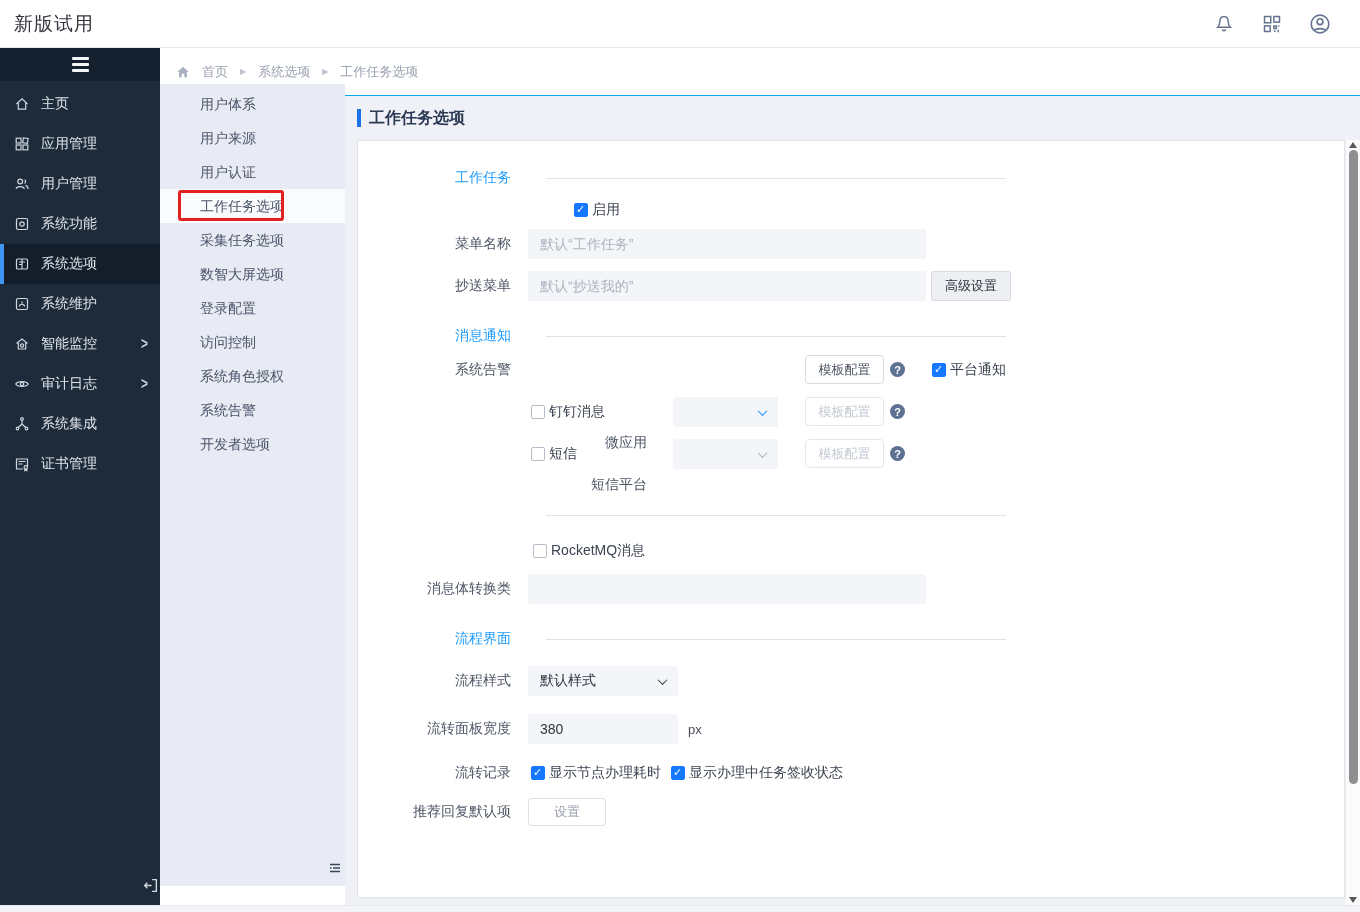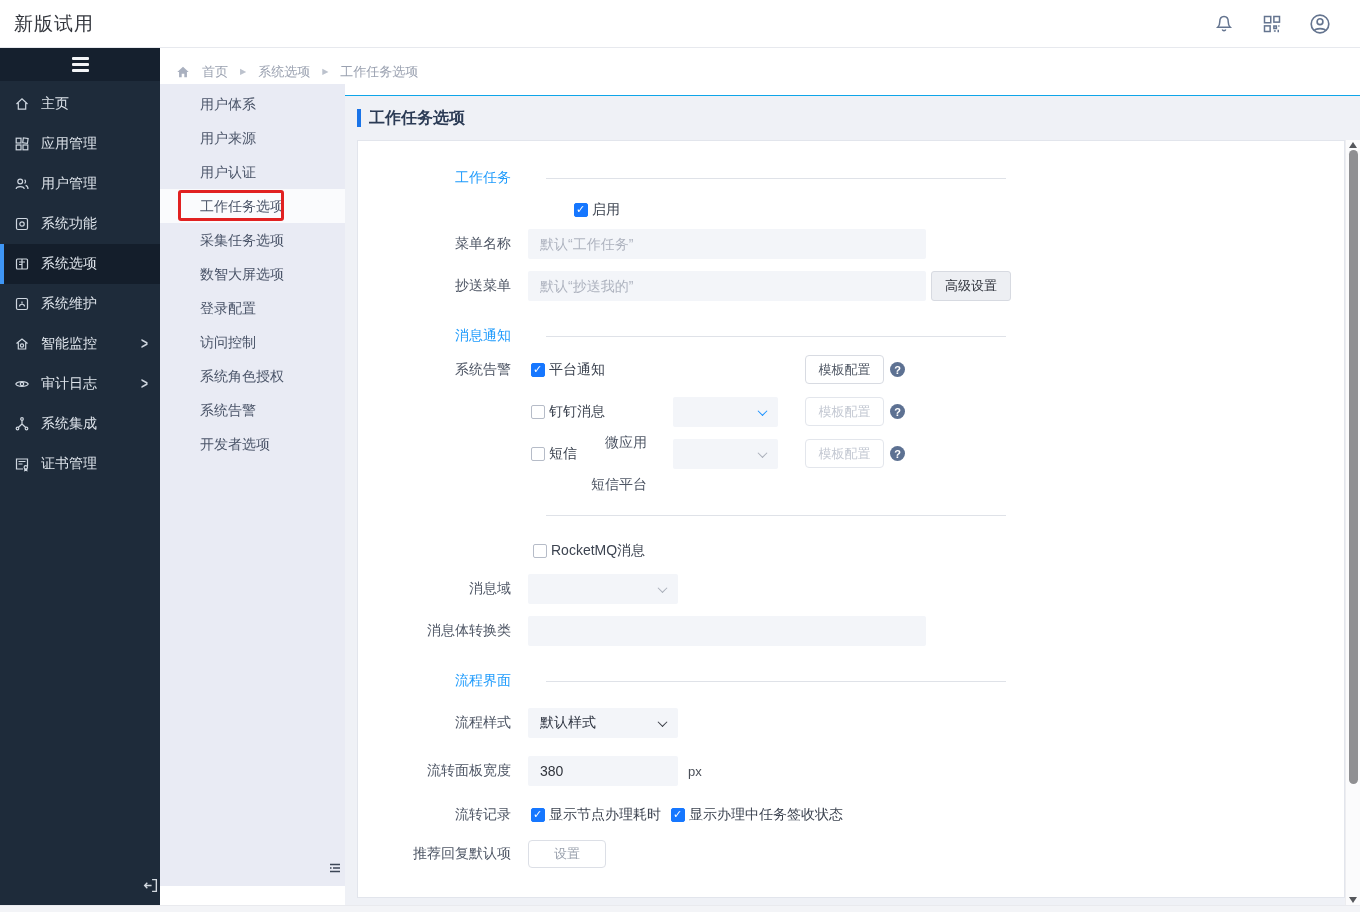--- a/index.html
+++ b/index.html
@@ -316,21 +316,21 @@
     </div>
 
     <div class="frow" style="margin-top:24px;height:22px;">
       <div class="section-label">消息通知</div>
       <div class="sec-line"></div>
     </div>
 
     <div class="frow" style="margin-top:8px;height:30px;">
       <div class="flabel">系统告警</div>
       <div class="push-row" style="position:relative;">
-        <div class="cb-item" style="margin-left:3px;height:30px;">
+        <div class="cb-item" style="margin-left:3px;height:30px;justify-content:flex-end;">
           <span class="cb checked"></span>
           <span>平台通知</span>
         </div>
         <div class="btn btn-template abs-btn">模板配置</div>
         <div class="help abs-help">?</div>
       </div>
     </div>
 
     <div class="frow" style="margin-top:12px;height:30px;">
       <div class="flabel"></div>
@@ -369,27 +369,20 @@
     <div class="divider" style="margin-top:46px;"></div>
 
     <div class="frow" style="margin-top:24px;height:22px;">
       <div class="flabel"></div>
       <div class="cb-item" style="margin-left:5px;">
         <span class="cb"></span>
         <span>RocketMQ消息</span>
       </div>
     </div>
 
-    <div class="frow" style="margin-top:12px;height:30px;">
-      <div class="flabel">消息域</div>
-      <div class="sel" style="width:150px;">
-        <span></span>
-          <span class="chev"></span>
-      </div>
-    </div>
 
     <div class="frow" style="margin-top:12px;height:30px;">
       <div class="flabel">消息体转换类</div>
       <input class="inp inp-wide" value="" style="">
     </div>
 
     <div class="frow" style="margin-top:24px;height:22px;">
       <div class="section-label">流程界面</div>
       <div class="sec-line"></div>
     </div>

